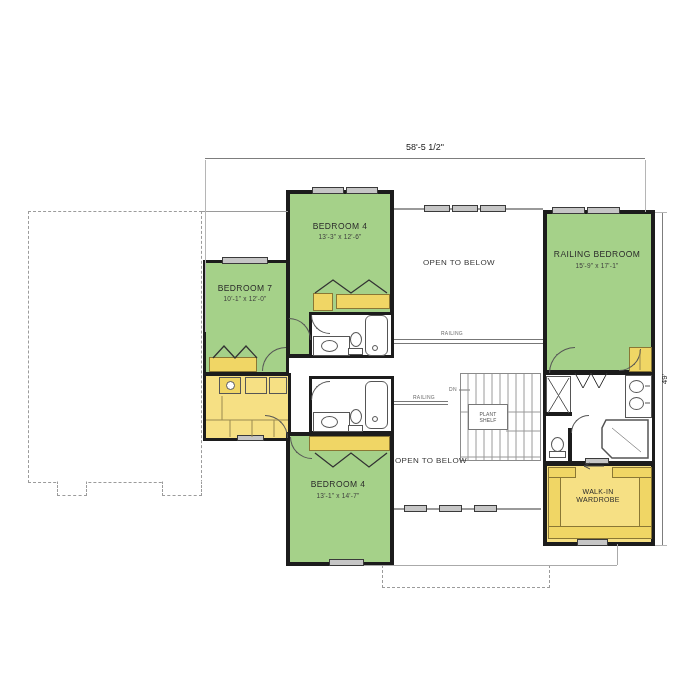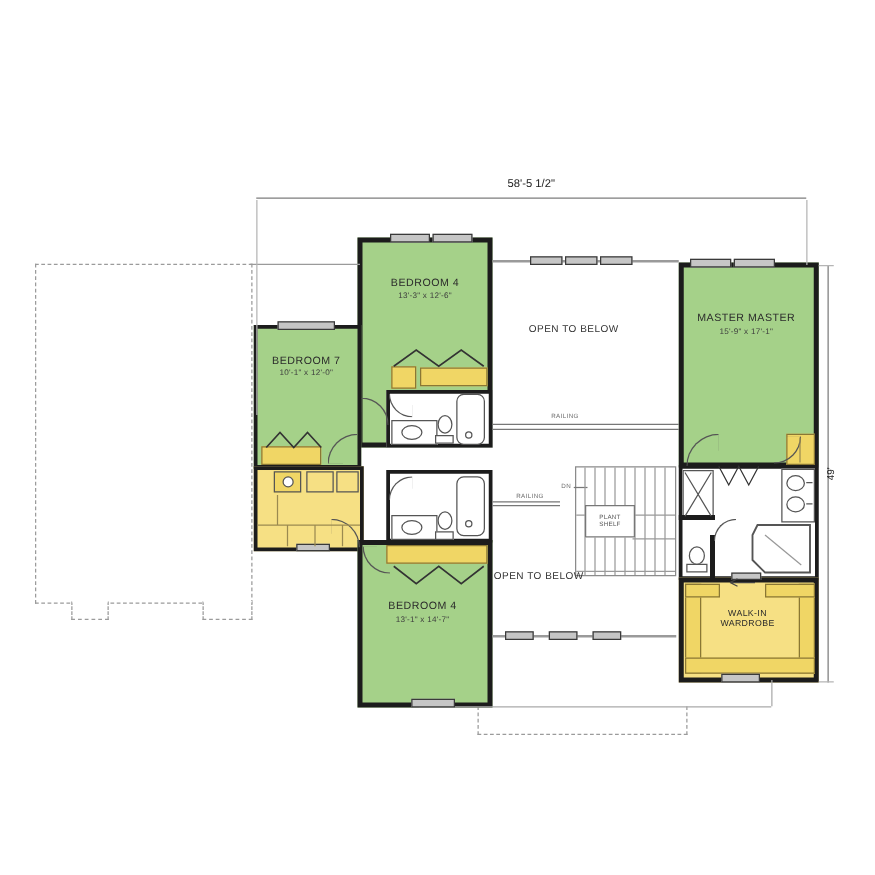--- a/index.html
+++ b/index.html
@@ -189,21 +189,21 @@
 
   <div class="lbl lbl-dim" style="left:425px;top:147px;">58'-5 1/2"</div>
   <div class="lbl lbl-dim rot" style="left:665px;top:379px;font-size:8px;">49'</div>
 
   <div class="lbl lbl-room" style="left:340px;top:227px;">BEDROOM 4</div>
   <div class="lbl lbl-size" style="left:340px;top:237px;">13'-3" x 12'-6"</div>
 
   <div class="lbl lbl-room" style="left:245px;top:289px;">BEDROOM 7</div>
   <div class="lbl lbl-size" style="left:245px;top:299px;">10'-1" x 12'-0"</div>
 
-  <div class="lbl lbl-room" style="left:597px;top:255px;">MASTER MASTER</div>
+  <div class="lbl lbl-room" style="left:597px;top:255px;">RAILING BEDROOM</div>
   <div class="lbl lbl-size" style="left:597px;top:266px;">15'-9" x 17'-1"</div>
 
   <div class="lbl lbl-room" style="left:338px;top:485px;">BEDROOM 4</div>
   <div class="lbl lbl-size" style="left:338px;top:496px;">13'-1" x 14'-7"</div>
 
   <div class="lbl lbl-otb" style="left:459px;top:263px;">OPEN TO BELOW</div>
   <div class="lbl lbl-otb" style="left:431px;top:461px;">OPEN TO BELOW</div>
 
   <div class="lbl lbl-tiny" style="left:452px;top:334px;">RAILING</div>
   <div class="lbl lbl-tiny" style="left:424px;top:398px;">RAILING</div>

